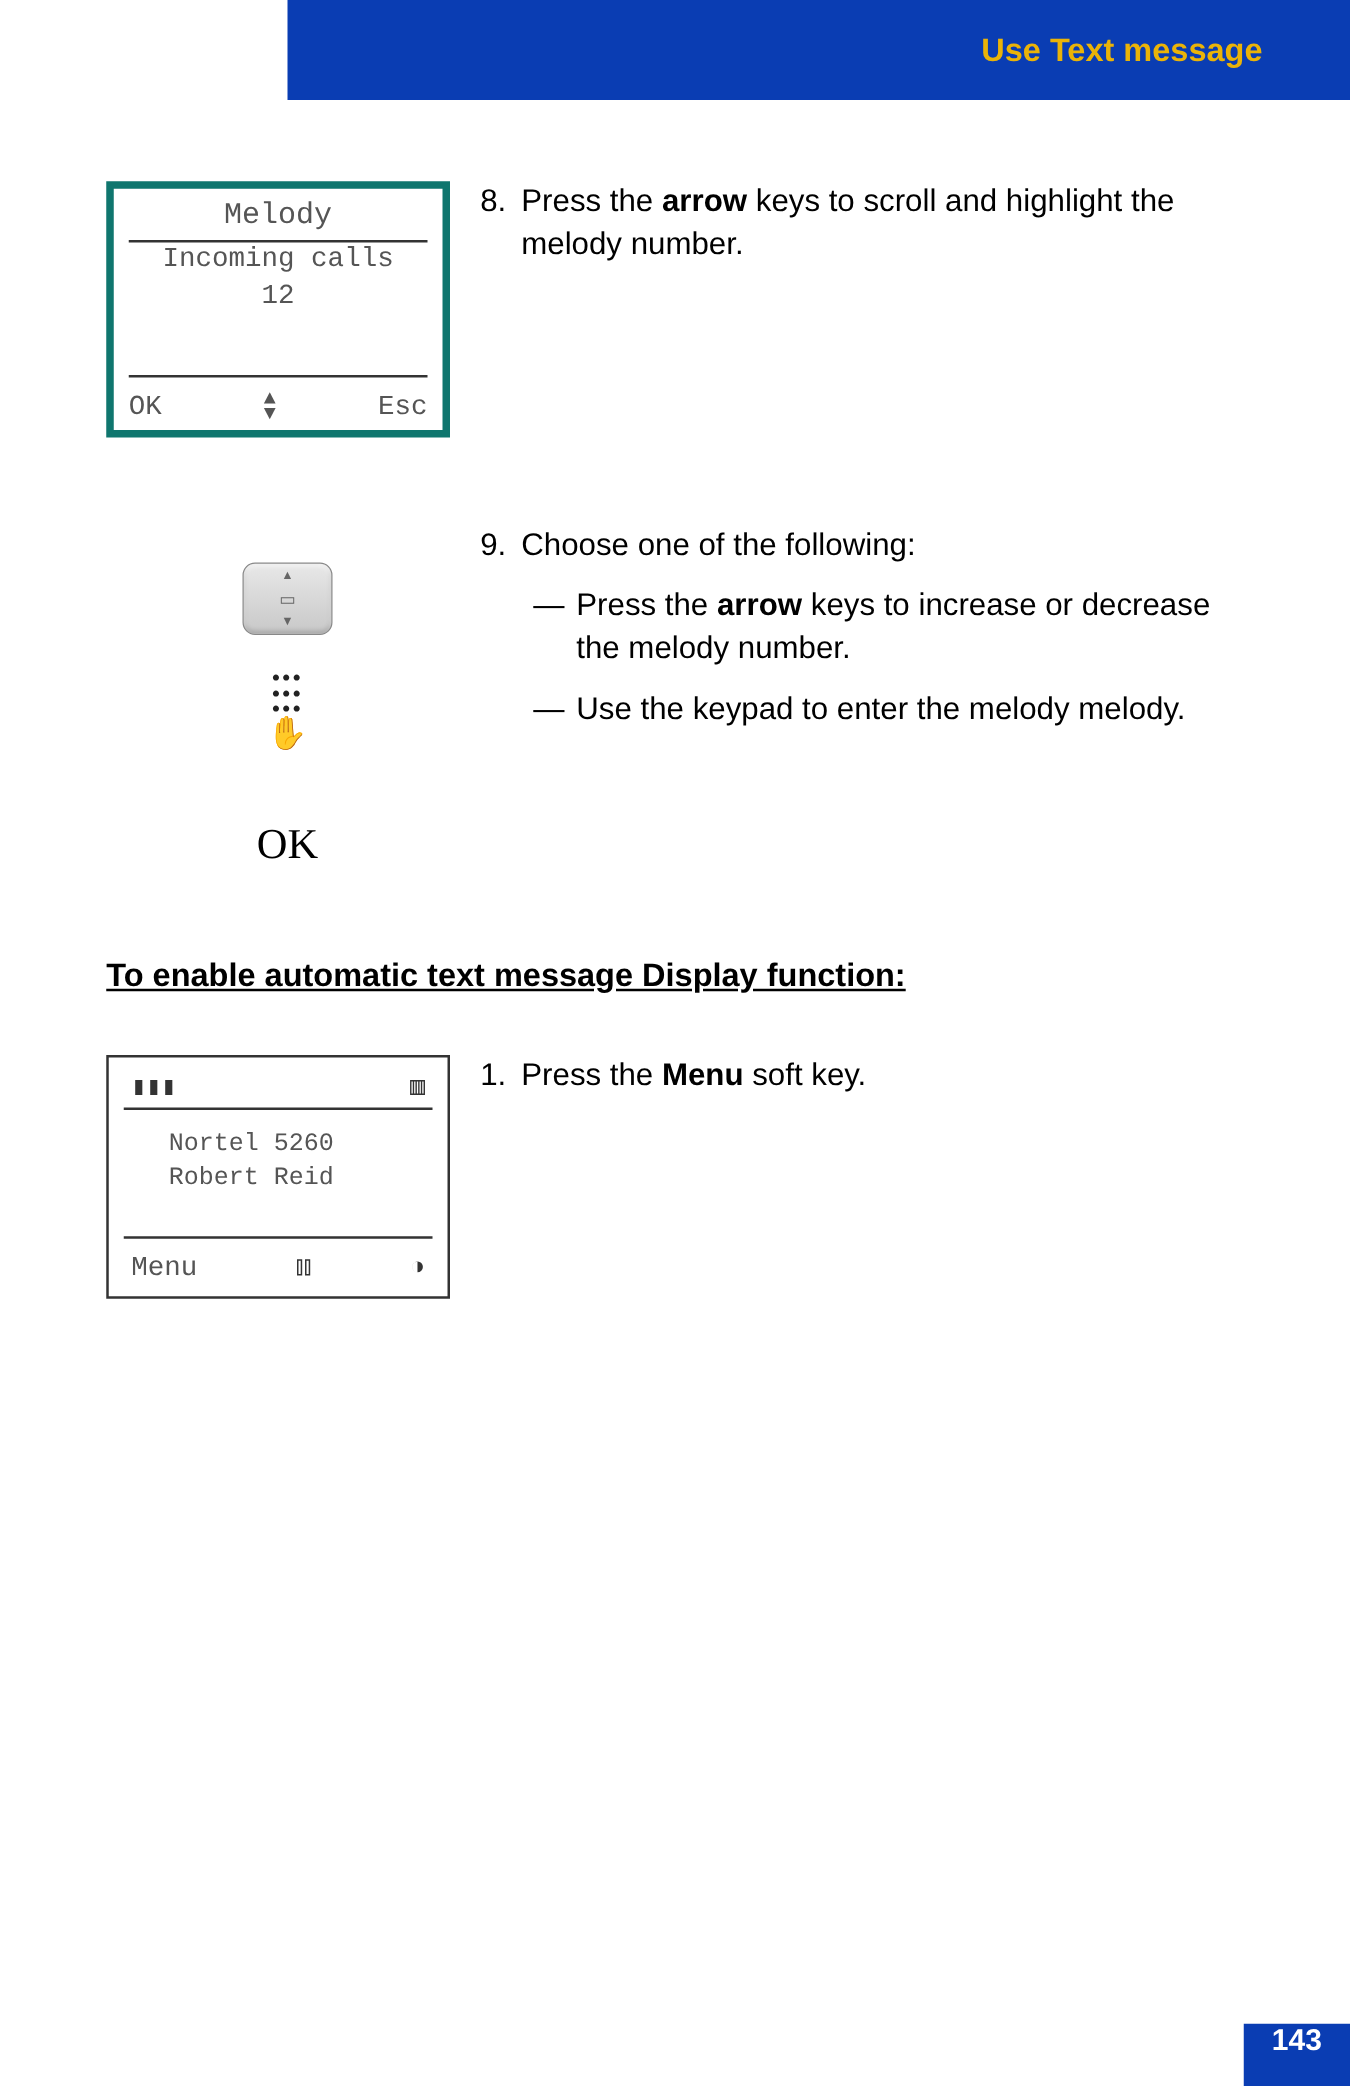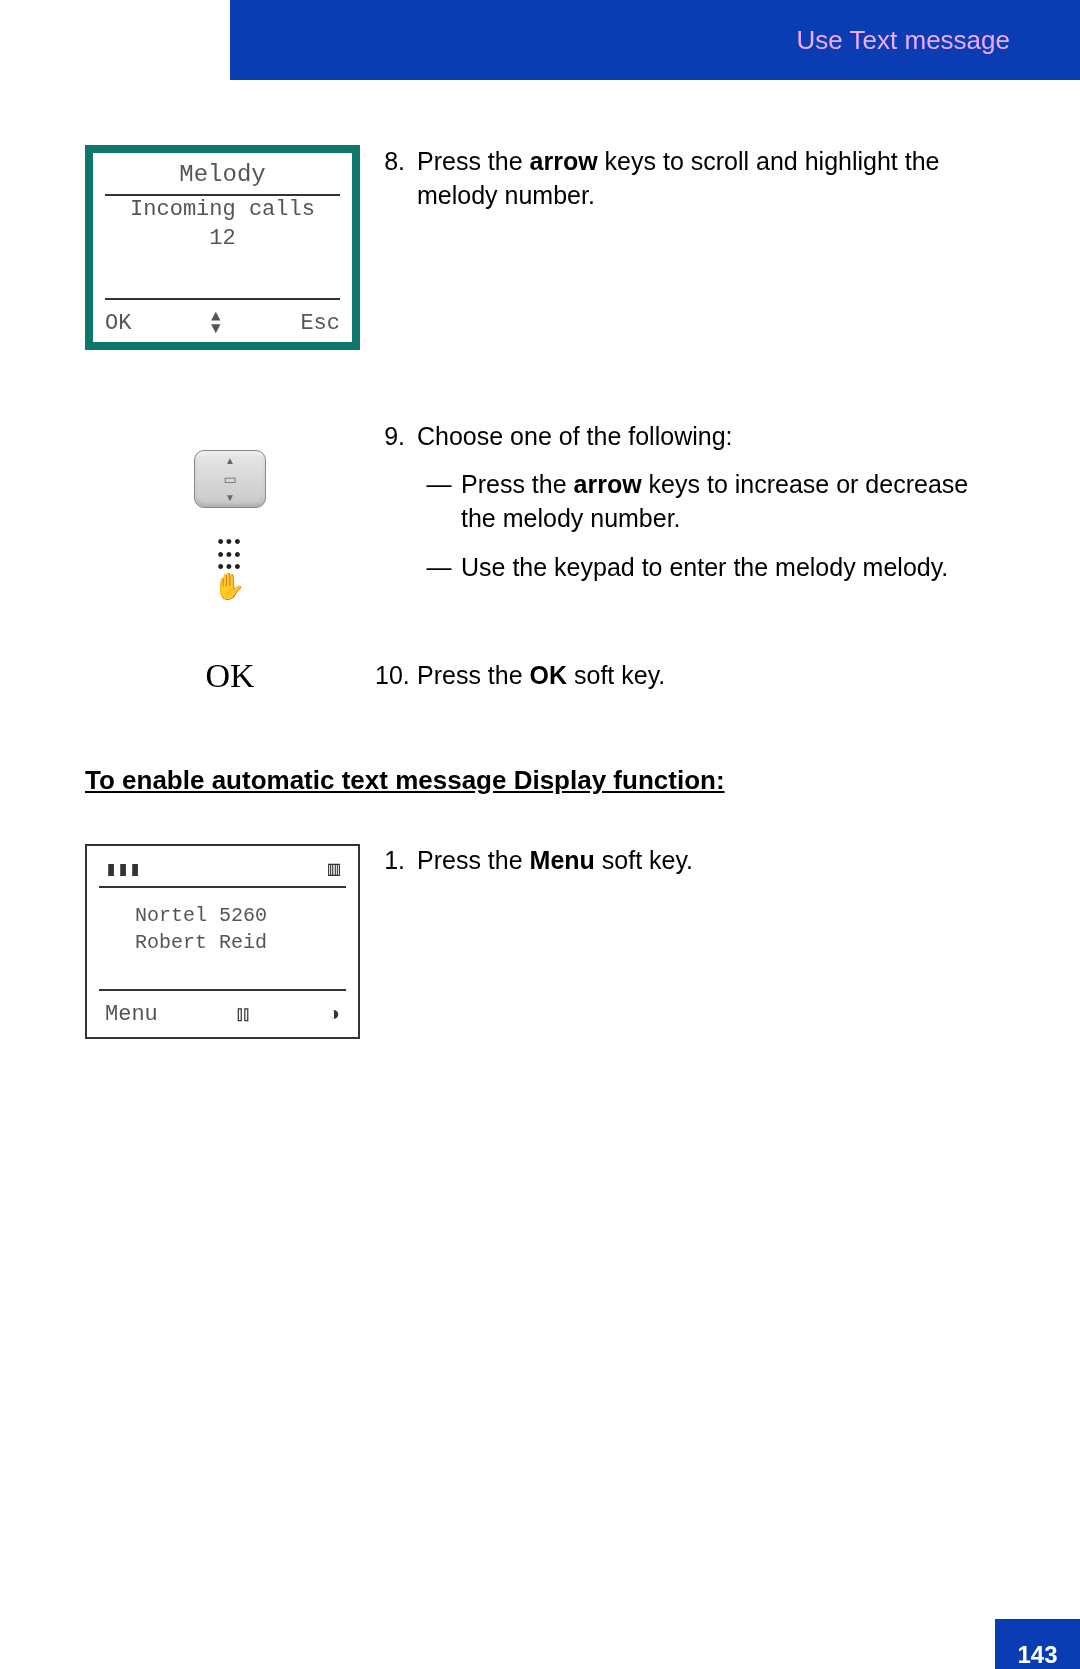--- a/index.html
+++ b/index.html
@@ -11,41 +11,41 @@
     position: relative;
     color: #000;
   }
   .header-bar {
     position: absolute;
     top: 0;
     left: 230px;
     width: 850px;
     height: 80px;
     background: #0a3db3;
-    color: #f0abfc;
-    font-weight: normal;
+    color: #eab308;
+    font-weight: bold;
     font-size: 26px;
     display: flex;
     align-items: center;
     justify-content: flex-end;
     padding-right: 70px;
   }
   .content {
     position: absolute;
     top: 145px;
     left: 85px;
     width: 910px;
   }
   .row { display: flex; align-items: flex-start; }
   .left-col { width: 290px; flex-shrink: 0; }
   .right-col { flex: 1; }
 
   
   .screen1 {
-    border: 8px solid #0f766e;
+    border: 6px solid #0f766e;
     width: 275px;
     height: 205px;
     position: relative;
     font-family: 'Courier New', monospace;
     color: #555;
   }
   .screen1 .title-line {
     text-align: center;
     font-size: 24px;
     padding-top: 8px;
@@ -157,21 +157,21 @@
     position: absolute;
     right: 0;
     bottom: 0;
     width: 85px;
     height: 50px;
     background: #0a3db3;
     color: #fff;
     font-weight: bold;
     font-size: 24px;
     display: flex;
-    align-items: flex-end;
+    align-items: flex-start;
     justify-content: center;
   }
 </style>
 </head>
 <body>
 
 <div class="header-bar">
   <span>Use Text message</span>
 </div>
 
@@ -231,28 +231,20 @@
               <div>Use the keypad to enter the melody melody.</div>
             </div>
           </div>
         </div>
       </div>
     </div>
   </div>
 
   <div class="row" style="margin-top: 55px; align-items:center;">
     <div class="ok-label">OK</div>
-    <div class="right-col">
-      <div class="step" style="margin-bottom:0;">
-        <div class="num">10.</div>
-        <div class="txt">
-          <span>Press the </span><span class="blue-bold">OK</span><span> soft key.</span>
-        </div>
-      </div>
-    </div>
   </div>
 
   <div class="section-heading">To enable automatic text message Display function:</div>
 
   <div class="row">
     <div class="left-col">
       <div class="screen2">
         <div class="top-icons">
           <span>▮▮▮</span>
           <span>▥</span>

